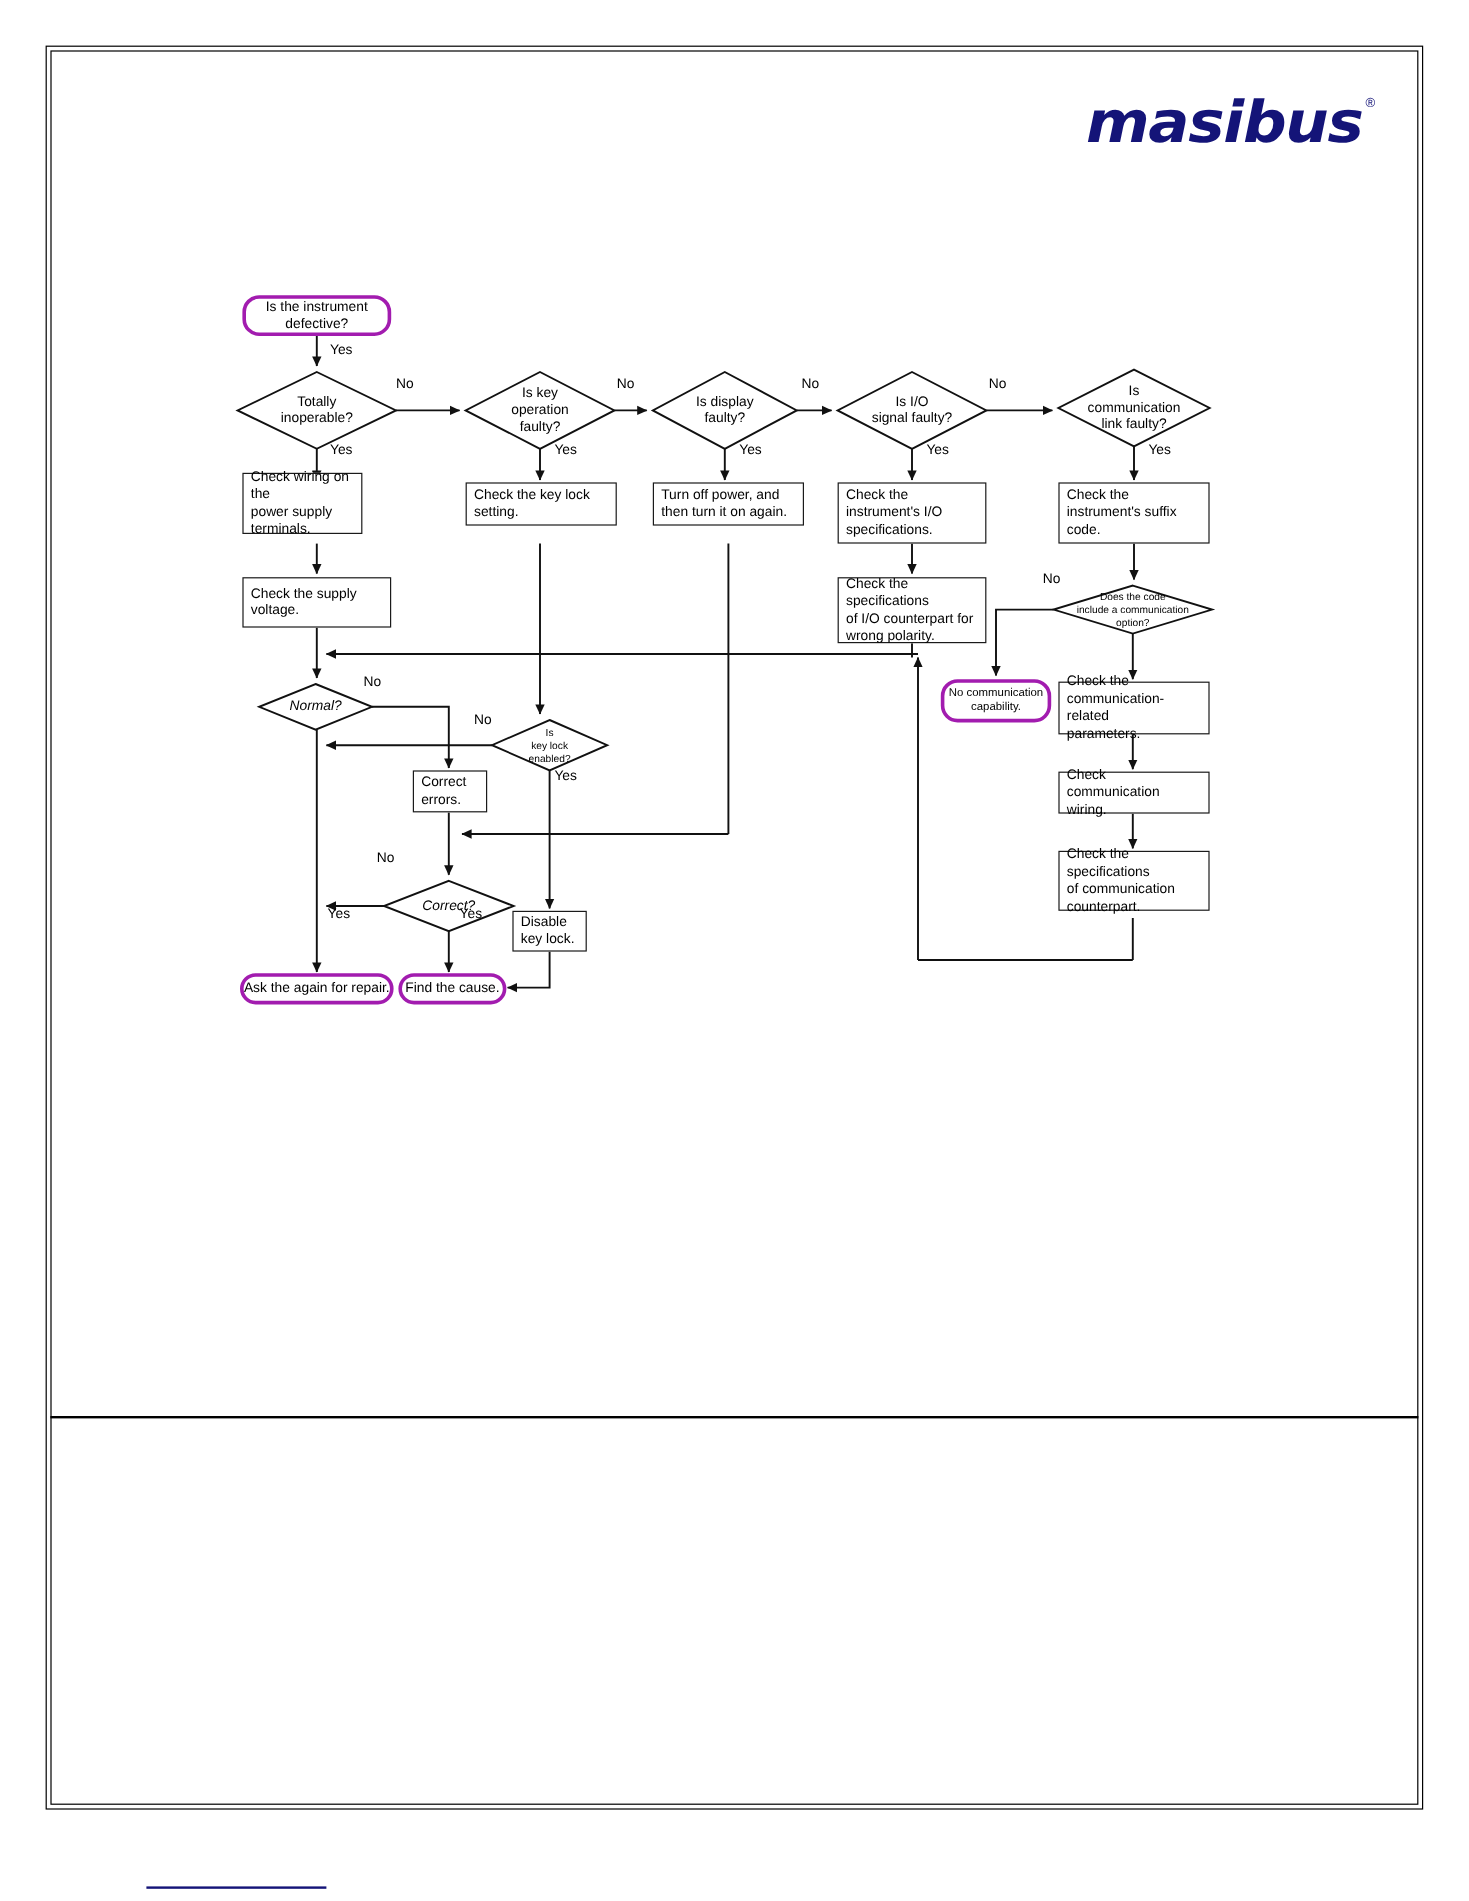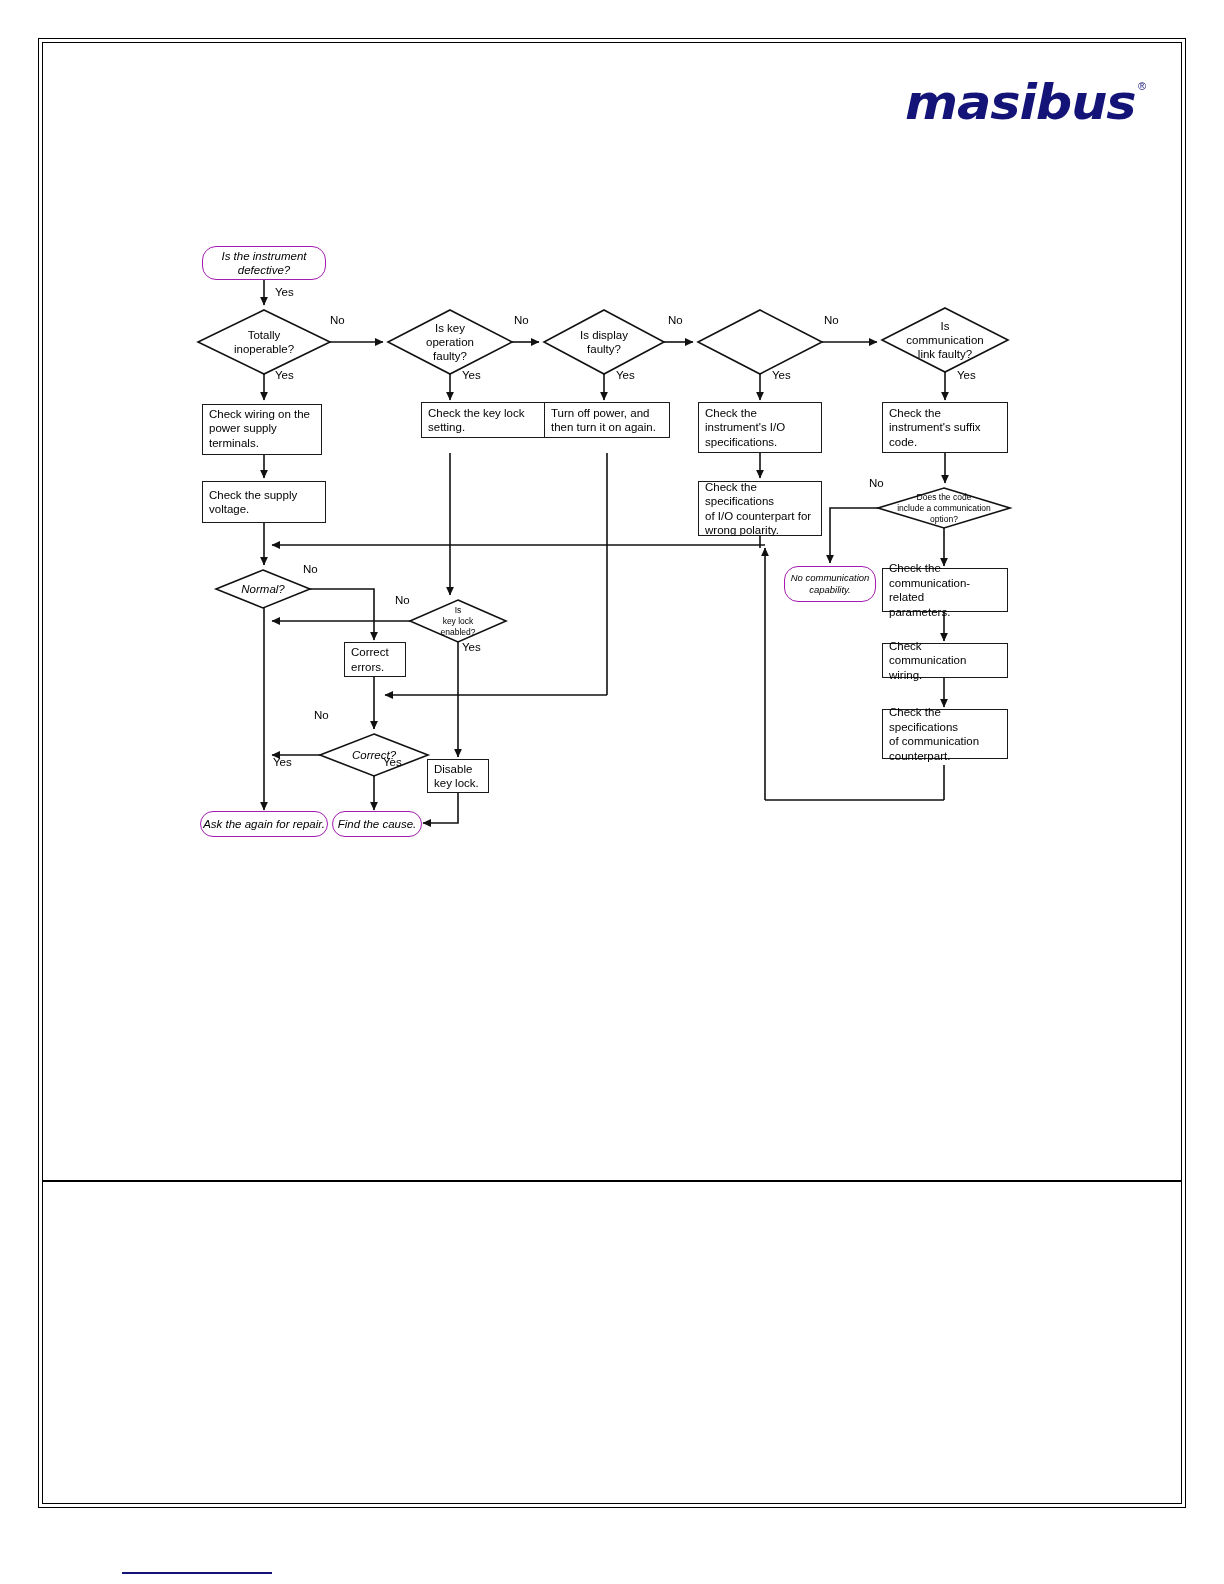--- a/index.html
+++ b/index.html
@@ -20,21 +20,21 @@
   .brand-reg{font-size:11px;color:#141478;margin-left:2px;margin-top:2px;font-family:"Liberation Sans",sans-serif;}
 
   
   #flow{position:absolute;left:0;top:0;width:1224px;height:1584px;}
   #flow svg{position:absolute;left:0;top:0;}
 
   .node{position:absolute;box-sizing:border-box;display:flex;align-items:center;
         justify-content:flex-start;background:#fff;}
   .proc{border:1px solid #1a1a1a;padding:4px 6px;}
   .proc .txt{font-size:11.5px;line-height:14.5px;text-align:left;}
-  .term{border:1px solid #a21caf;border-radius:14px;justify-content:center;font-style:italic;}
+  .term{border:3px solid #a21caf;border-radius:14px;justify-content:center;}
   .term .txt{font-size:11.5px;line-height:14px;text-align:center;width:100%;}
   .term-sm .txt{font-size:9.5px;line-height:12px;}
 
   .dia-wrap{position:absolute;display:flex;align-items:center;justify-content:center;}
   .dia-wrap .txt{position:relative;z-index:2;font-size:11.5px;line-height:14px;text-align:center;}
   .dia-wrap.small .txt{font-size:8.5px;line-height:11px;}
 
   .edgelabel{position:absolute;font-size:11.5px;line-height:13px;white-space:nowrap;}
 </style>
 </head>
@@ -147,28 +147,31 @@
 
     <div class="dia-wrap" style="left:198px;top:310px;width:132px;height:64px;">
       <span class="txt">Totally<br>inoperable?</span>
     </div>
     <div class="dia-wrap" style="left:388px;top:310px;width:124px;height:64px;">
       <span class="txt">Is key<br>operation<br>faulty?</span>
     </div>
     <div class="dia-wrap" style="left:544px;top:310px;width:120px;height:64px;">
       <span class="txt">Is display<br>faulty?</span>
     </div>
+    <div class="dia-wrap" style="left:698px;top:310px;width:124px;height:64px;">
+      <span class="txt">Is I/O<br>signal faulty?</span>
+    </div>
     <div class="dia-wrap" style="left:882px;top:308px;width:126px;height:64px;">
       <span class="txt">Is<br>communication<br>link faulty?</span>
     </div>
 
-    <div class="node proc" style="left:202px;top:404px;width:120px;height:51px;align-items:flex-end;">
+    <div class="node proc" style="left:202px;top:394px;width:100px;height:51px;">
       <span class="txt">Check wiring on the<br>power supply<br>terminals.</span>
     </div>
-    <div class="node proc" style="left:388px;top:402px;width:126px;height:36px;margin-left:33px;">
+    <div class="node proc" style="left:388px;top:402px;width:126px;height:36px;">
       <span class="txt">Check the key lock<br>setting.</span>
     </div>
     <div class="node proc" style="left:544px;top:402px;width:126px;height:36px;">
       <span class="txt">Turn off power, and<br>then turn it on again.</span>
     </div>
     <div class="node proc" style="left:698px;top:402px;width:124px;height:51px;">
       <span class="txt">Check the<br>instrument's I/O<br>specifications.</span>
     </div>
     <div class="node proc" style="left:882px;top:402px;width:126px;height:51px;">
       <span class="txt">Check the<br>instrument's suffix<br>code.</span>

